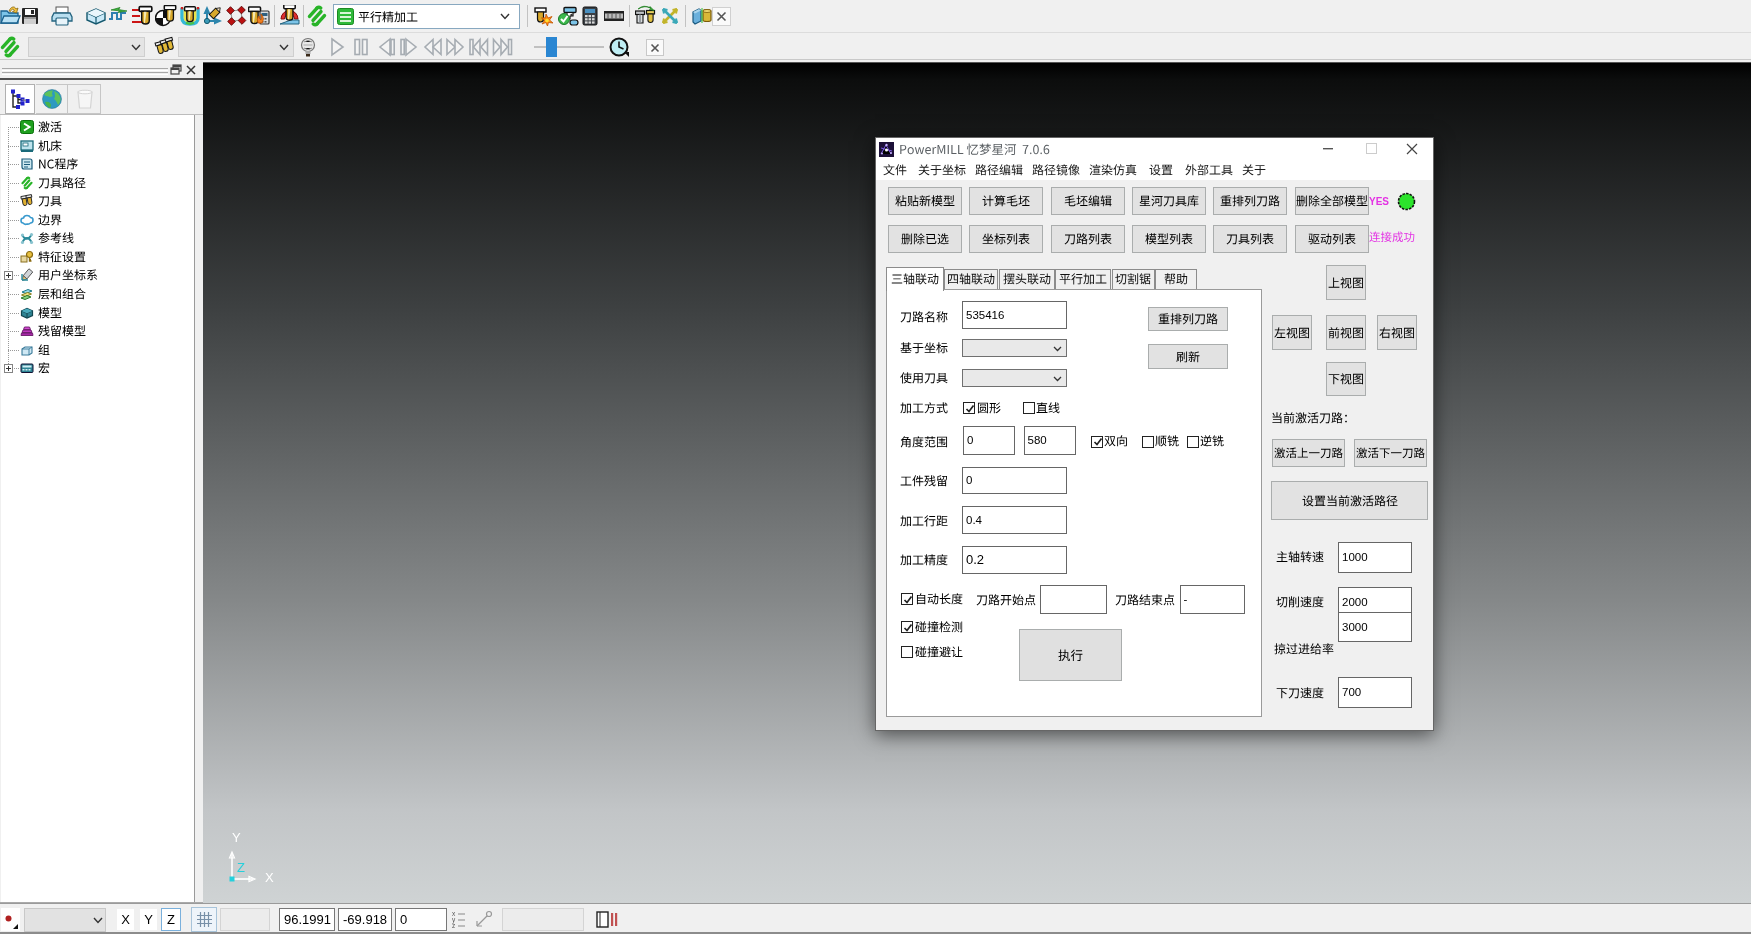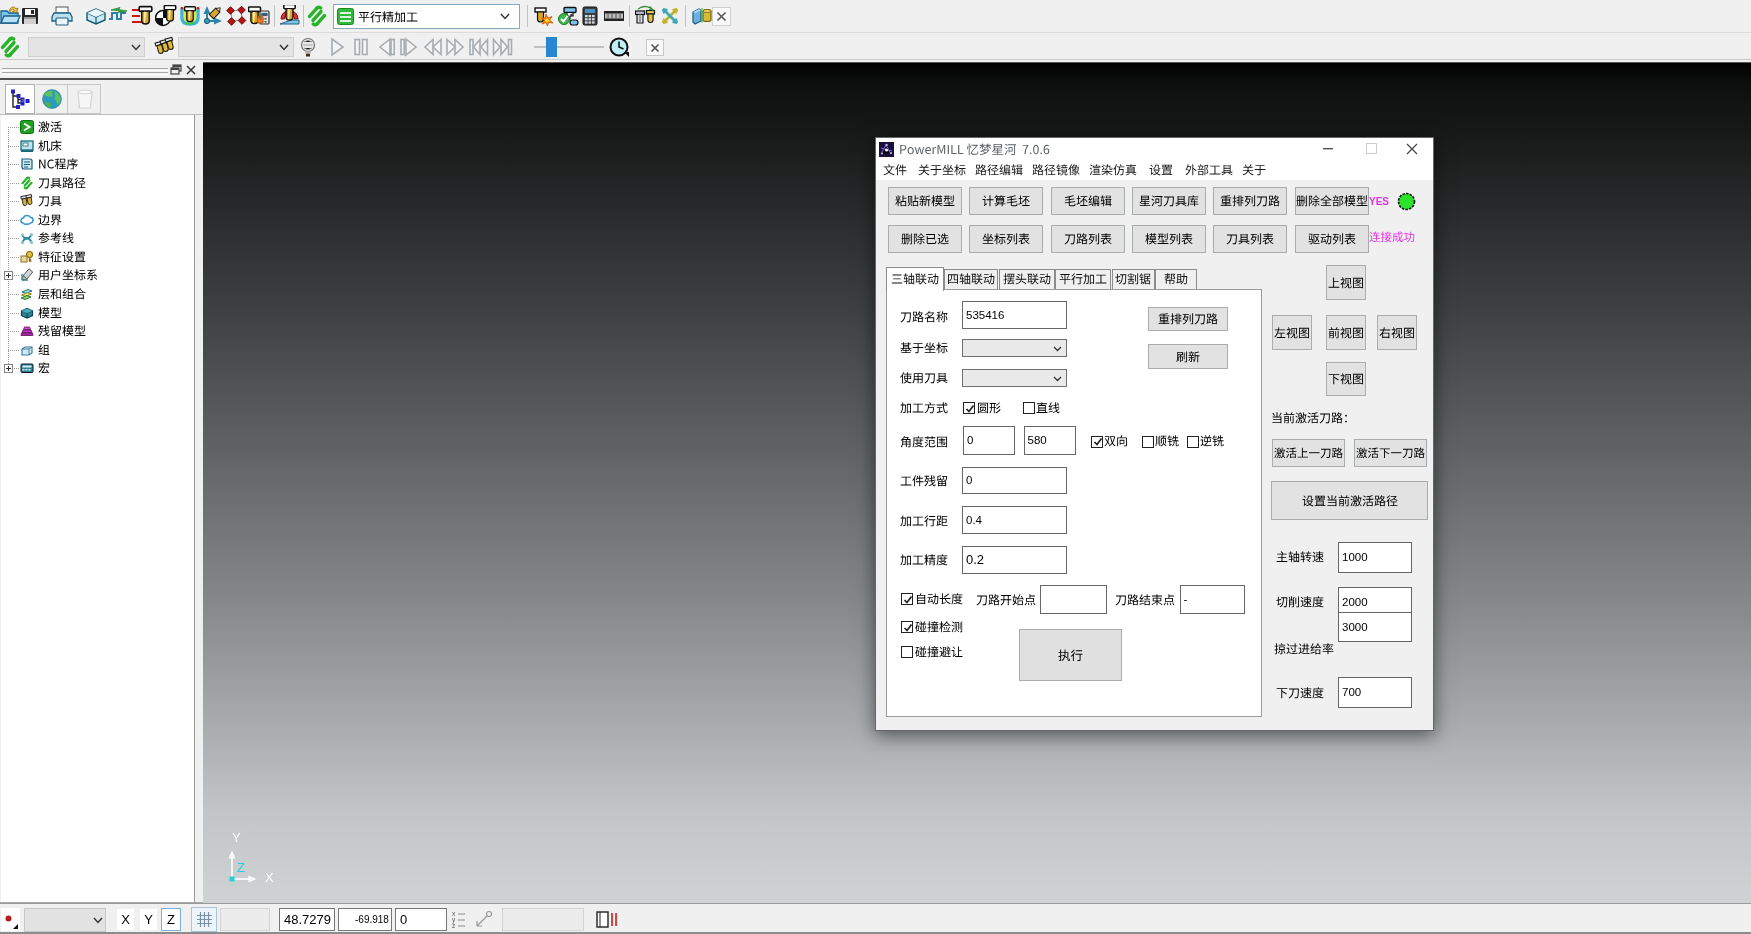--- a/index.html
+++ b/index.html
@@ -481,22 +481,22 @@
 <div class="abs" style="left:116px;top:908px;width:19px;height:23px;background:#fff;border:1px solid #f0f0f0;font-size:13px;color:#000;text-align:center;line-height:21px">X</div>
 <div class="abs" style="left:139px;top:908px;width:19px;height:23px;background:#fff;border:1px solid #f0f0f0;font-size:13px;color:#000;text-align:center;line-height:21px">Y</div>
 <div class="abs" style="left:161px;top:908px;width:20px;height:23px;background:#fff;border:1px solid #7ab0dc;font-size:13px;color:#000;text-align:center;line-height:21px">Z</div>
 <div class="abs" style="left:191px;top:907px;width:26px;height:25px;background:#eef4fa;border:1px solid #a8c4da"></div>
 <svg class="ic" style="left:197px;top:912px" width="15" height="15">
     <g stroke="#7890a8" stroke-width="1.2" fill="none">
       <path d="M0 3.5 L15 3.5 M0 7.5 L15 7.5 M0 11.5 L15 11.5 M3.5 0 L3.5 15 M7.5 0 L7.5 15 M11.5 0 L11.5 15"></path>
     </g>
   </svg>
 <div class="abs" style="left:220px;top:908px;width:50px;height:23px;background:#ececec;border:1px solid #d4d4d4"></div>
-<div class="inp" style="left:279px;top:908px;width:56px;height:23px;border-color:#777;font-size:13px;line-height:21px;padding-left:4px">48.7279</div>
-<div class="inp" style="left:338px;top:908px;width:54px;height:23px;border-color:#777;font-size:10px;line-height:21px;padding-left:16px">-69.918</div>
+<div class="inp" style="left:279px;top:908px;width:56px;height:23px;border-color:#777;font-size:13px;line-height:21px;padding-left:4px">96.1991</div>
+<div class="inp" style="left:338px;top:908px;width:54px;height:23px;border-color:#777;font-size:13px;line-height:21px;padding-left:4px">-69.918</div>
 <div class="inp" style="left:395px;top:908px;width:52px;height:23px;border-color:#777;font-size:13px;line-height:21px;padding-left:4px">0</div>
 <svg class="ic" style="left:452px;top:910px" width="16" height="18">
     <g font-size="6.5" fill="#555" font-family="Liberation Sans">
       <text x="0" y="6">x</text>
       <text x="0" y="12">y</text>
       <text x="0" y="18">z</text>
     </g>
     <g stroke="#888" stroke-width="1">
       <path d="M6 4 L13 4 M6 10 L13 10 M6 16 L13 16"></path>
     </g>

